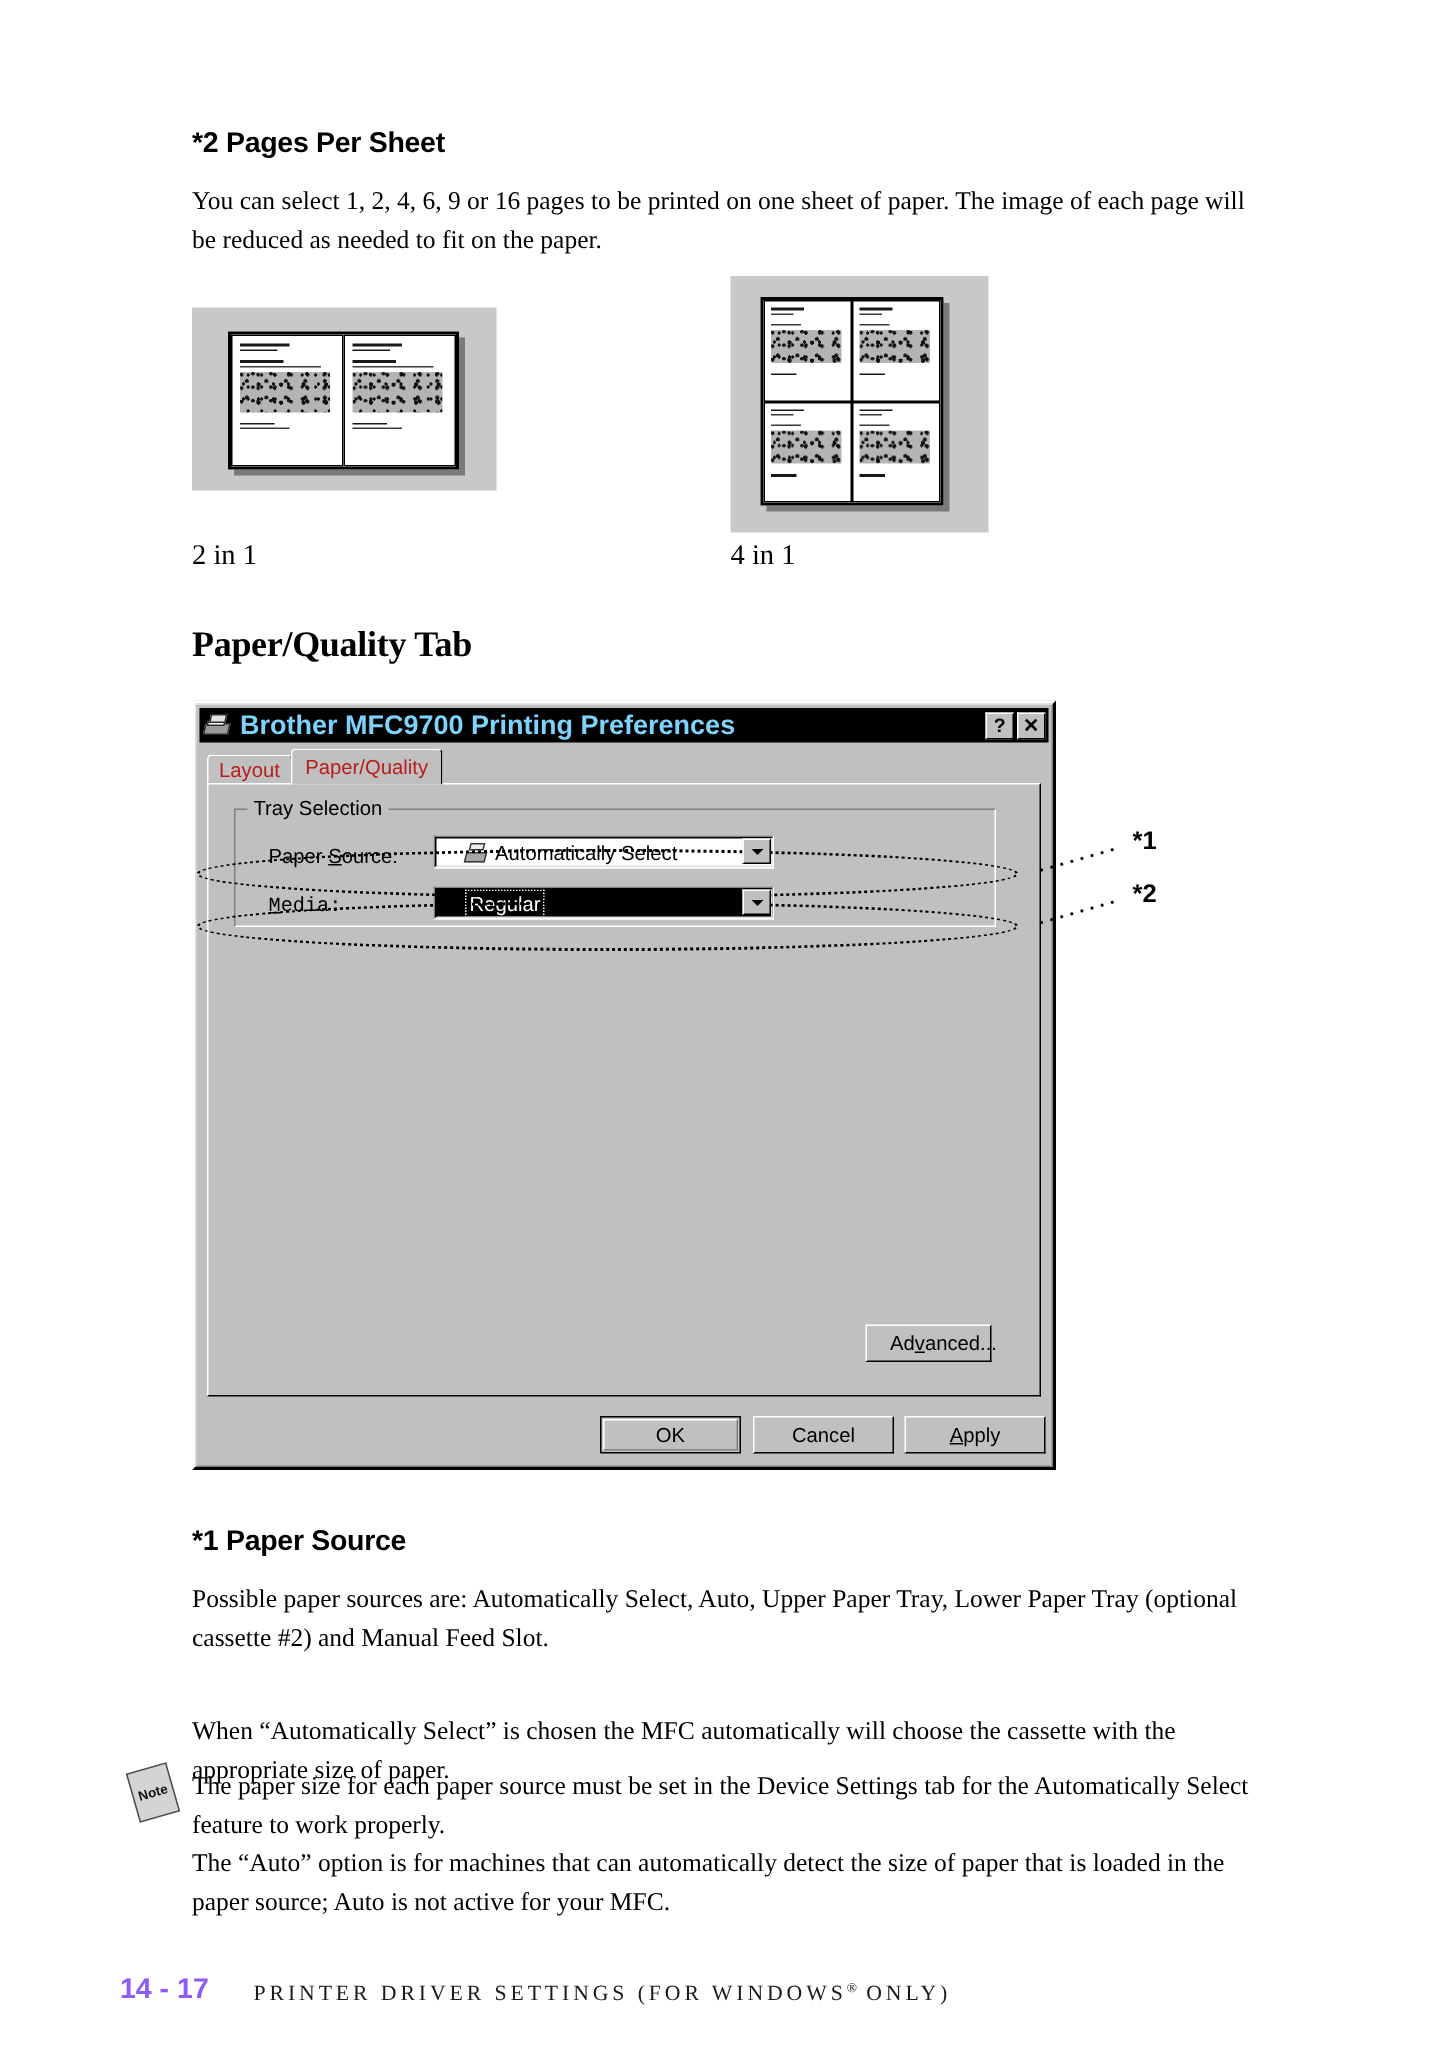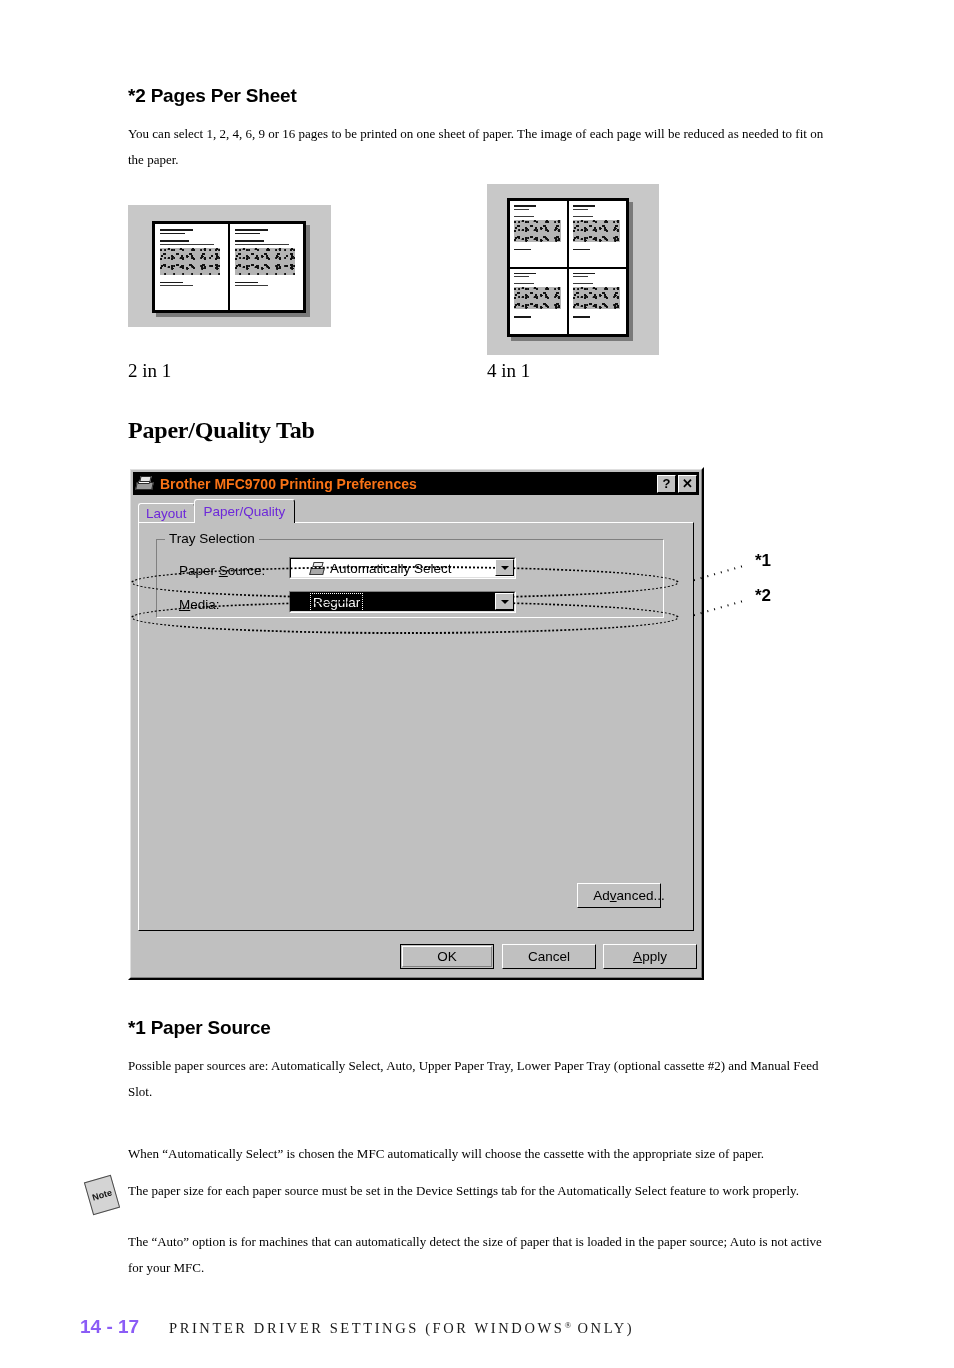--- a/index.html
+++ b/index.html
@@ -29,21 +29,21 @@
     position: absolute;
     font-family: Liberation Serif, serif;
     font-weight: bold;
     font-size: 24px;
     letter-spacing: -0.2px;
     color: #000;
   }
   .body-p {
     position: absolute;
     font-family: "Liberation Serif", serif;
-    font-size: 13px;
+    font-size: 17px;
     line-height: 25.5px;
     color: #000;
   }
   .cap {
     position: absolute;
     font-family: "Liberation Serif", serif;
     font-size: 19px;
     color: #000;
   }
 
@@ -122,24 +122,24 @@
     position: absolute;
     left: 3px; right: 3px; top: 3px;
     height: 23px;
     background: #000000;
     display: flex;
     align-items: center;
     padding: 0 2px 0 3px;
     box-sizing: border-box;
   }
   .title-text {
-    color: #f97316;
-    font-family: "Liberation Sans", sans-serif;
-    font-weight: bold;
-    font-size: 14px;
+    color: #7dd3fc;
+    font-family: "Liberation Sans", sans-serif;
+    font-weight: bold;
+    font-size: 18px;
     white-space: nowrap;
     margin-left: 5px;
     flex: 1;
   }
   .tb-btn {
     width: 19px;
     height: 18px;
     background: #c0c0c0;
     border-top: 1.5px solid #ffffff;
     border-left: 1.5px solid #ffffff;
@@ -201,21 +201,21 @@
     align-items: flex-end;
   }
   .tab {
     background: #c0c0c0;
     border-top: 1.5px solid #ffffff;
     border-left: 1.5px solid #ffffff;
     border-right: 1.5px solid #000000;
     box-sizing: border-box;
     padding: 2px 7px 2px 7px;
     font-size: 13.5px;
-    color: #6d28d9;
+    color: #b91c1c;
     height: 20px;
     line-height: 16px;
     border-radius: 3px 3px 0 0;
     white-space: nowrap;
   }
   .tab.active {
     height: 24px;
     line-height: 19px;
     padding: 2px 9px 3px 9px;
     margin-left: -1px;
@@ -538,21 +538,21 @@
       <div class="combo-inner">
         <span class="mini-printer">
           <span class="b"></span>
             <span class="t"></span>
         </span>
         <span class="combo-text">Automatically Select</span>
       </div>
       <span class="combo-arrow"></span>
     </div>
 
-    <div class="field-label" style="left:40px; top:74px;"><u>M</u>edia:</div>
+    <div class="field-label" style="left:40px; top:74px;font-family:Liberation Mono, monospace;"><u>M</u>edia:</div>
     <div class="combo selected" style="left:150px; top:68px; width:227px;">
       <div class="combo-inner">
         <span class="combo-text">Regular</span>
       </div>
       <span class="combo-arrow"></span>
     </div>
 
     <div class="btn" style="left:438px; top:360px; width:84px;padding-left:20px;">
       <span>Ad<u>v</u>anced...</span>
     </div>

